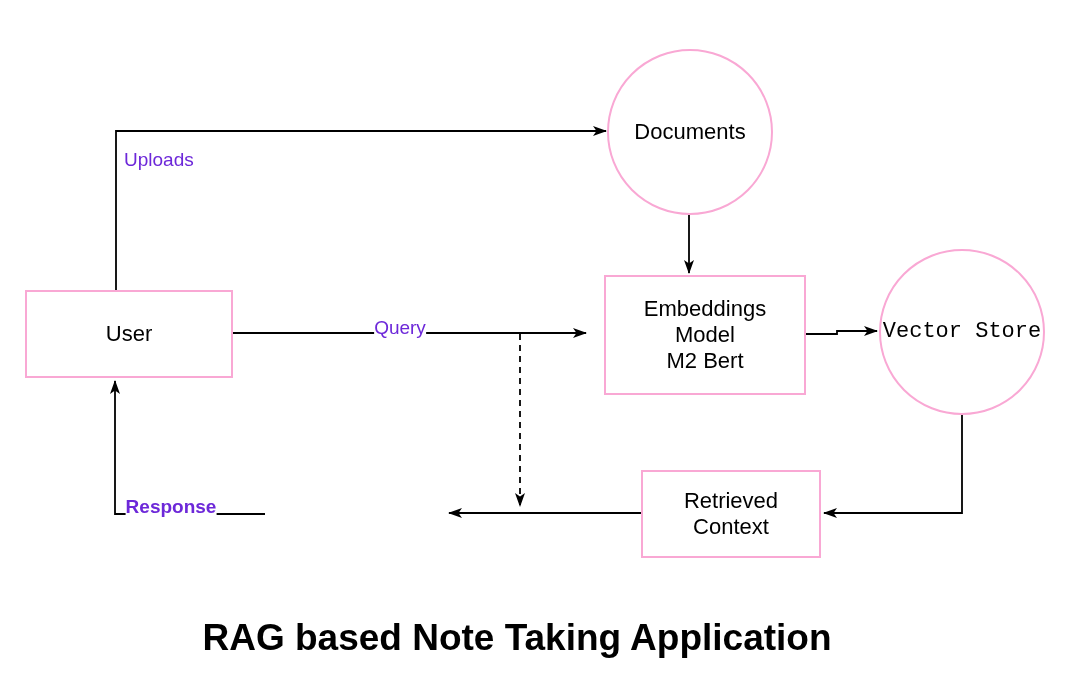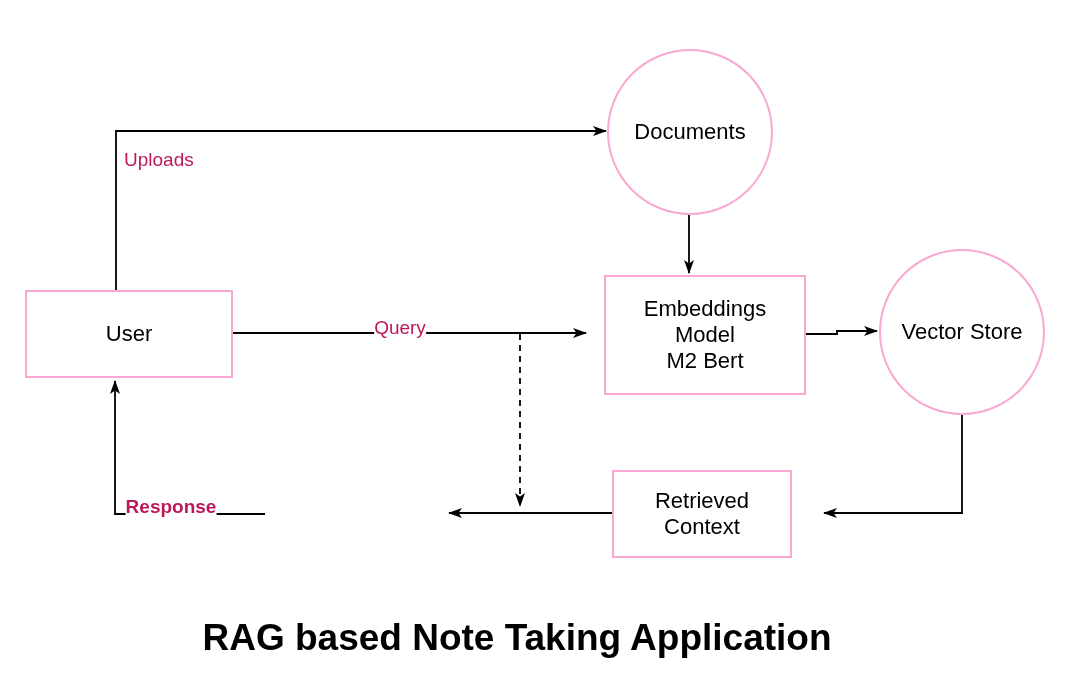--- a/index.html
+++ b/index.html
@@ -42,21 +42,21 @@
     text-align: center;
     color: #000000;
     font-size: 22px;
     line-height: 26px;
   }
   .node.circle {
     border-radius: 50%;
   }
   .edge-label {
     position: absolute;
-    color: #be185d;
+    color: #6d28d9;
     font-size: 19px;
     line-height: 22px;
     white-space: nowrap;
     background: #ffffff;
   }
   .edge-label.centered {
     transform: translateX(-50%);
     margin-top: 16px;
   }
   .diagram-title {
@@ -99,25 +99,25 @@
   <div class="node circle" style="left:607px; top:49px; width:166px; height:166px;">
     <span>Documents</span>
   </div>
 
   <div class="node" style="left:588px; top:275px; width:202px; height:120px;margin-left:16px;">
     <span>Embeddings</span>
     <span>Model</span>
     <span>M2 Bert</span>
   </div>
 
-  <div class="node circle" style="left:879px; top:249px; width:166px; height:166px;">
+  <div class="node circle" style="left:879px; top:249px; width:166px; height:166px;font-family:Liberation Mono, monospace;">
     <span>Vector Store</span>
   </div>
 
-  <div class="node" style="left:612px; top:470px; width:180px; height:88px;">
+  <div class="node" style="left:641px; top:470px; width:180px; height:88px;">
     <span>Retrieved</span>
     <span>Context</span>
   </div>
 
 
   <div class="edge-label" style="left:124px; top:149px;">Uploads</div>
 
   <div class="edge-label centered" style="left:400px; top:301px;">Query</div>
 
   <div class="edge-label centered" style="left:171px; top:480px;font-weight:bold;">Response</div>

